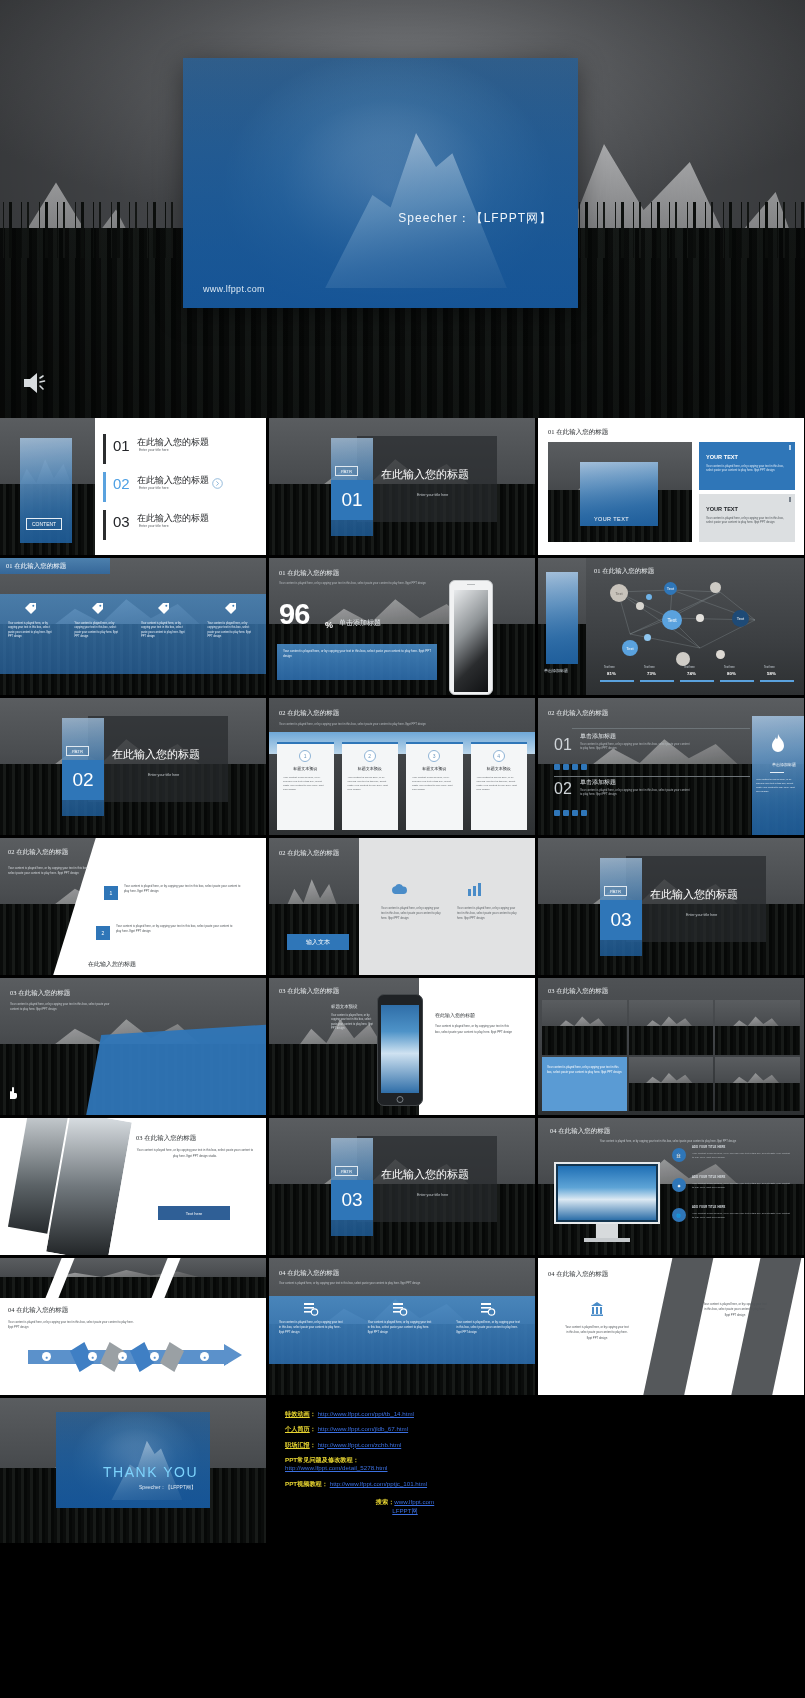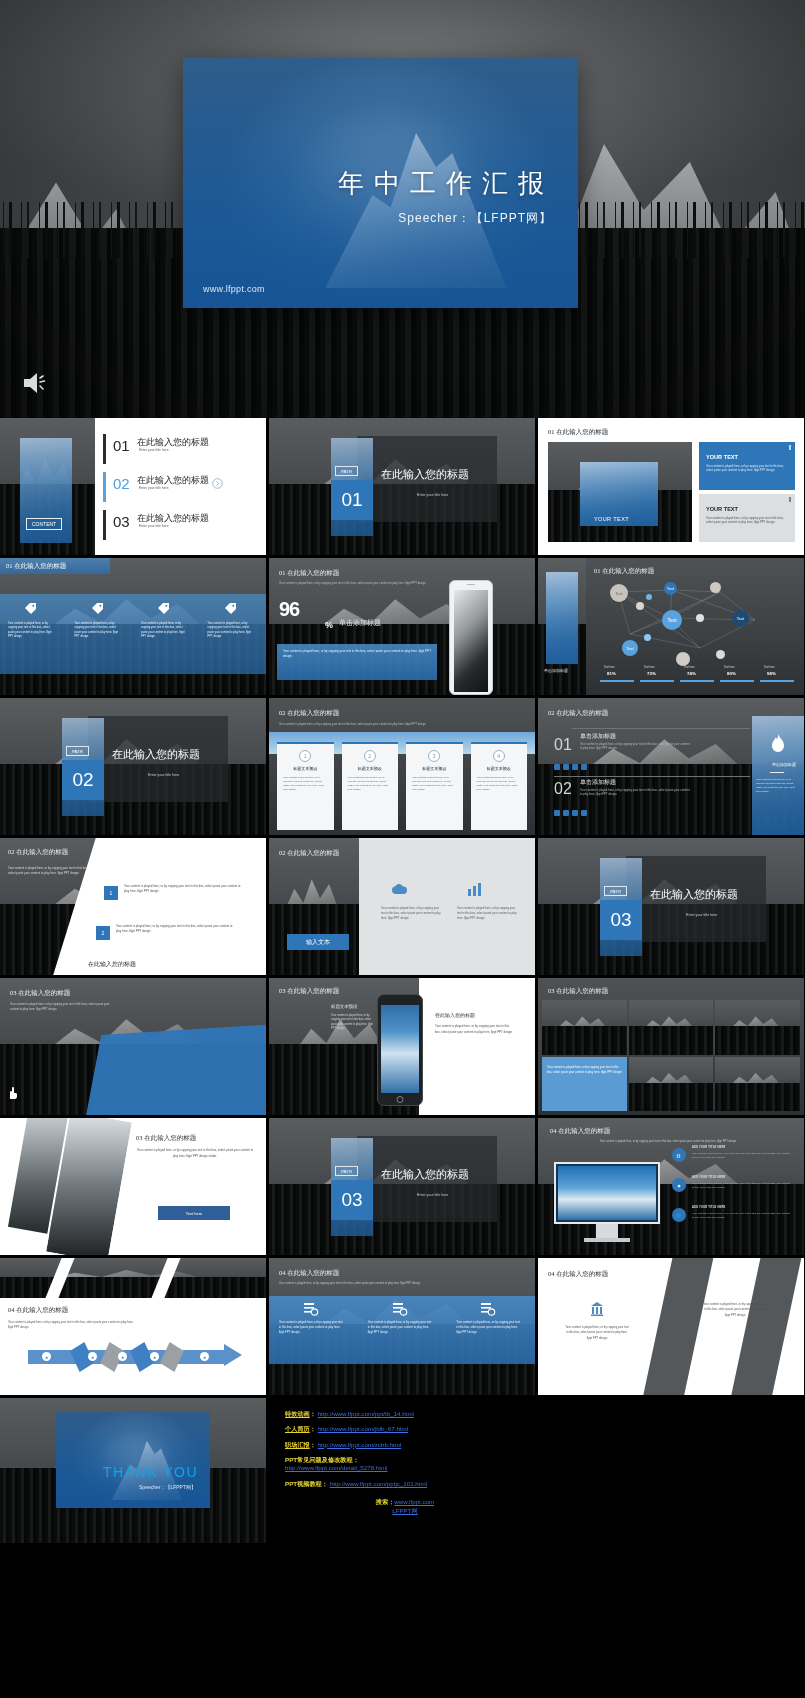--- a/index.html
+++ b/index.html
@@ -116,21 +116,21 @@
 
   
   .logo-cell { background:#a8c4e8; display:flex; align-items:center; justify-content:center; }
   .logo-inner { background:#fff; width:88%; height:84%; display:flex; flex-direction:column; align-items:center; justify-content:center; }
   .logo-l1 { font-size:22px; font-weight:bold; color:#000; letter-spacing:0; white-space:nowrap; }
   .logo-l2 { font-size:22px; font-weight:bold; color:#000; letter-spacing:0; white-space:nowrap; }
   .red { color:#e8002a; }
 
   
   .ty-card { position:absolute; left:56px; top:14px; width:154px; height:96px; overflow:hidden; }
-  .ty-title { position:absolute; right:12px; top:52px; color:#0ea5e9; font-size:14px; letter-spacing:1.5px; }
+  .ty-title { position:absolute; right:12px; top:52px; color:#7dd3fc; font-size:14px; letter-spacing:1.5px; }
   .ty-sub { position:absolute; right:14px; top:72px; color:#dde8f2; font-size:5px; }
   .badge-sq { position:absolute; background:#2f76b8; color:#fff; display:flex; align-items:center; justify-content:center; }
   .circlenum { border:1px solid #8fb4d6; border-radius:50%; display:flex; align-items:center; justify-content:center; color:#6e98be; }
   .card-w { position:absolute; background:#f4f6f7; border-top:2px solid #2f76b8; }
   .chip { position:absolute; border-radius:50%; display:flex; align-items:center; justify-content:center; color:#fff; font-size:4px; }
   .bar { position:absolute; height:2px; background:#5aa2de; }
   .pct { position:absolute; color:#fff; font-size:4.4px; font-weight:bold; }
   .plabel { position:absolute; color:#cfd8de; font-size:2.6px; }
   .arrow-band { position:absolute; height:14px; background:#5b91cb; }
   .soc { position:absolute; width:6px; height:6px; border-radius:1px; background:#2f76b8; }
@@ -146,21 +146,20 @@
     <div class="hero-sky"></div>
     <div class="hero-peak-l"></div>
     <div class="hero-peak-r"></div>
     <div class="hero-forest"></div>
     <div class="hero-vig"></div>
 
     <div class="hero-card">
       <div class="hero-card-img"></div>
       <div class="hero-card-peak"></div>
       <div class="hero-card-tint"></div>
-      <div class="hero-title">年中工作汇报</div>
       <div class="hero-speaker">
         <span>Speecher：</span><span>【LFPPT网】</span>
       </div>
       <div class="hero-url">www.lfppt.com</div>
     </div>
 
     <svg class="sound-icon" viewBox="0 0 28 26">
       <polygon points="2,9 8,9 15,3 15,23 8,17 2,17" fill="#d8dcdf"></polygon>
       <path d="M18 8 L21 6 M18 12 L22.5 11 M18 16 L21 19" stroke="#d8dcdf" stroke-width="1.6" fill="none" stroke-linecap="round"></path>
     </svg>
@@ -263,21 +262,21 @@
               </svg>
             <div style="position:absolute;left:8px;top:28px;width:48px;color:#eaf2fa;font-size:2.7px;line-height:1.6">Your content is played here, or by copying your text in this box, select paste your content to play here. lfppt PPT design</div>
           </div>
         </div>
       </div>
 
       <div class="cell">
         <div class="mtn-bg"></div>
         <div style="position:absolute;left:10px;top:11px;font-size:6.5px;color:#eef1f3;font-family:'Liberation Serif',serif">01  在此输入您的标题</div>
         <div style="position:absolute;left:10px;top:23px;width:220px;color:#b9bec2;font-size:2.8px">Your content is played here, or by copying your text in this box, select paste your content to play here. lfppt PPT design</div>
-        <div style="position:absolute;left:10px;top:40px;font-size:20px;color:#fff;font-weight:bold;letter-spacing:-1px">96</div>
+        <div style="position:absolute;left:10px;top:40px;font-size:29px;color:#fff;font-weight:bold;letter-spacing:-1px">96</div>
         <div style="position:absolute;left:56px;top:62px;font-size:9px;color:#fff;font-weight:bold">%</div>
         <div style="position:absolute;left:70px;top:60px;font-size:7px;color:#e6eaed;font-family:'Liberation Serif',serif">单击添加标题</div>
         <div class="blue-panel" style="left:8px;top:86px;width:160px;height:36px;">
           <div style="position:absolute;left:6px;top:5px;width:148px;color:#eaf2fa;font-size:3px;line-height:1.6">Your content is played here, or by copying your text in this box, select paste your content to play here. lfppt PPT design</div>
         </div>
         <div class="phone" style="left:180px;top:22px;width:44px;height:115px;background:#f1f2f3;border:1px solid #c9ccce">
           <div style="position:absolute;left:4px;top:9px;right:4px;bottom:2px;background:linear-gradient(135deg,#e8eaec 0%,#8d9295 40%,#2a2c2e 70%,#101113 100%)"></div>
           <div style="position:absolute;left:50%;transform:translateX(-50%);top:3px;width:8px;height:1px;background:#b7babc"></div>
         </div>
       </div>

